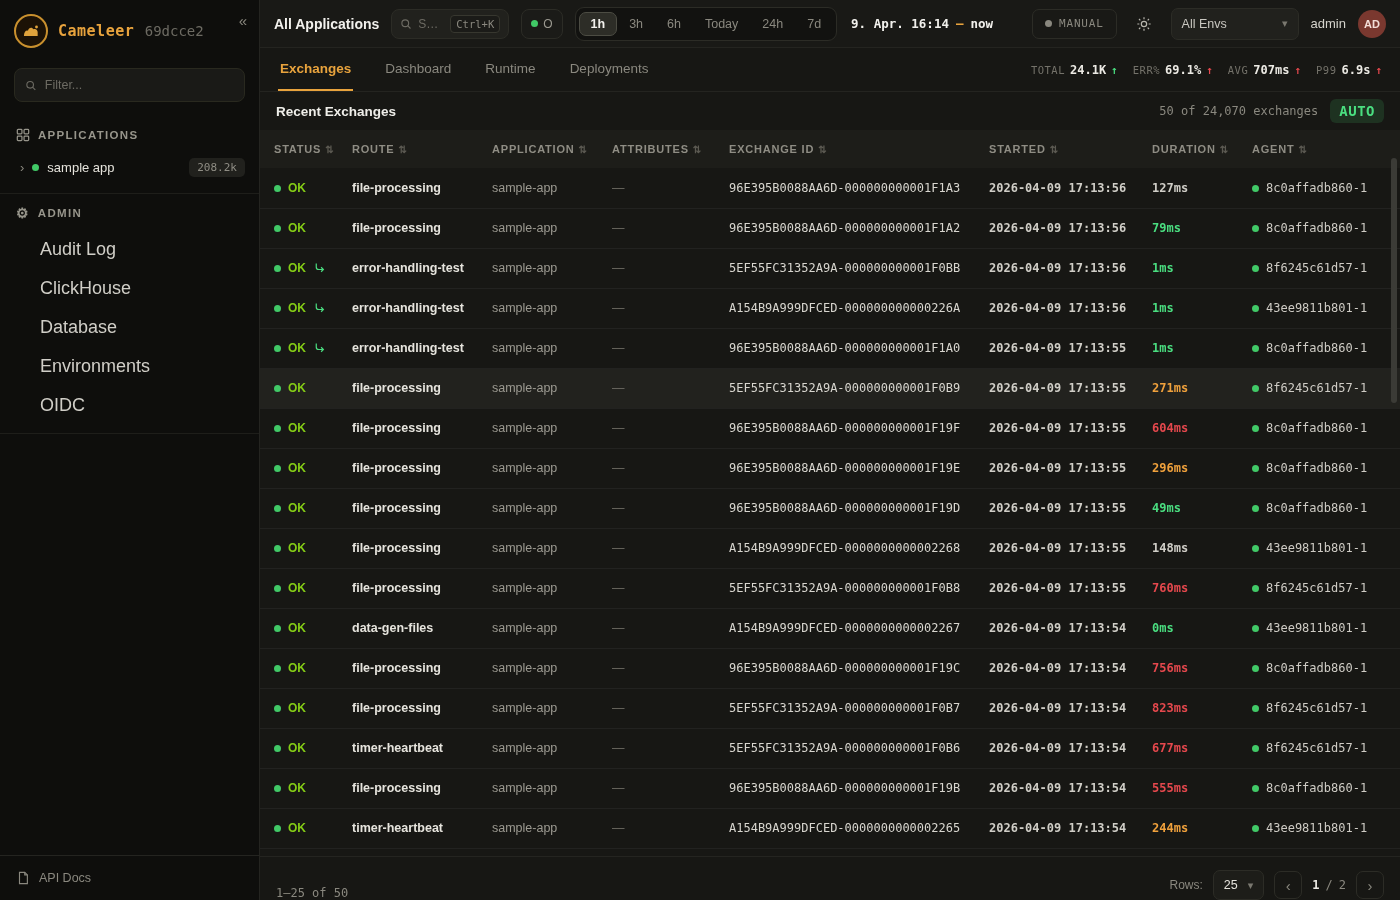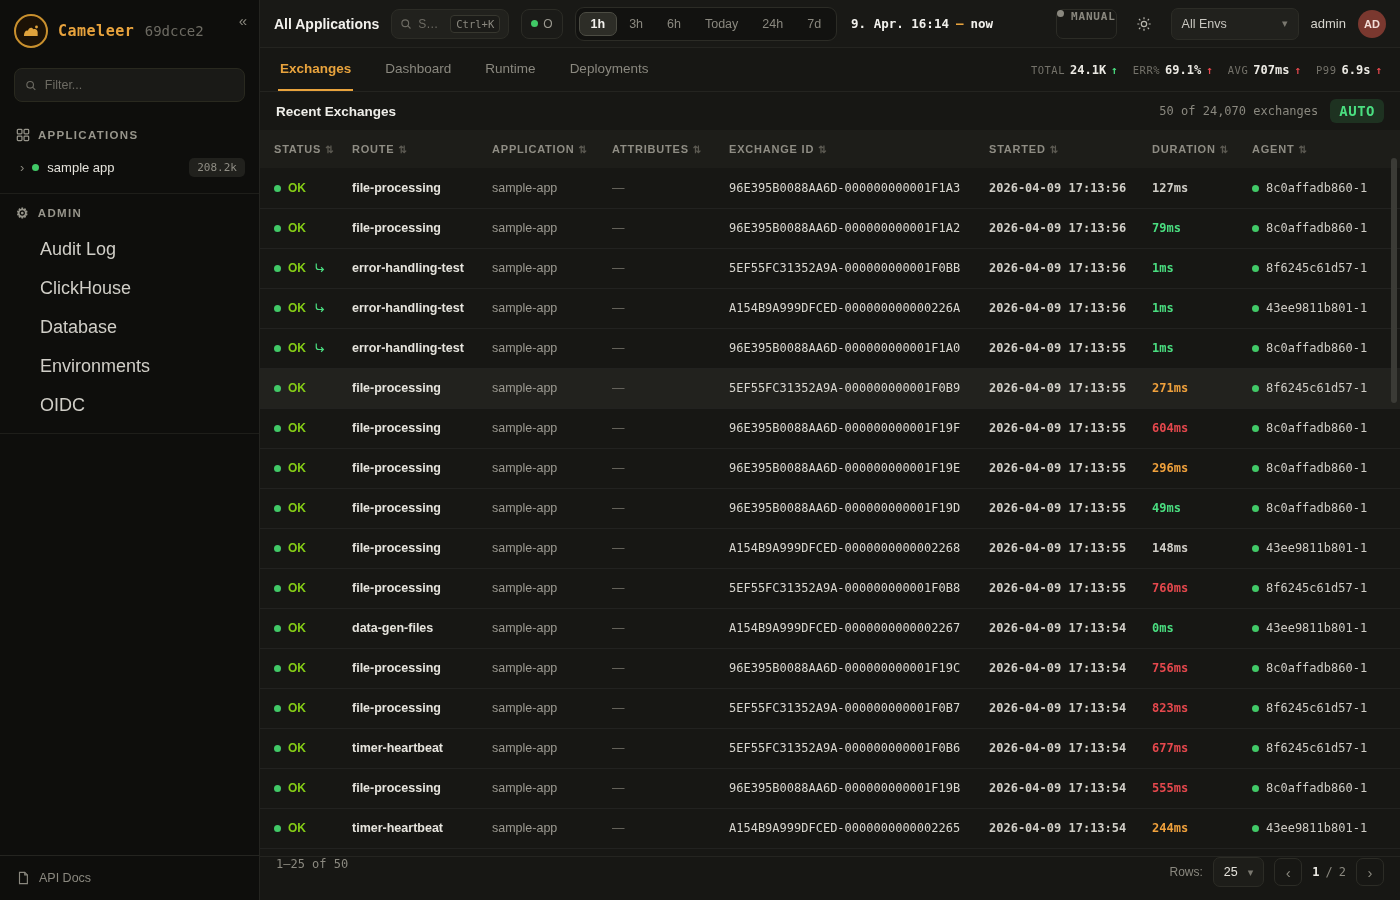--- a/index.html
+++ b/index.html
@@ -45,21 +45,21 @@
   .searchbox{display:flex;align-items:center;gap:6px;background:#21211d;border:1px solid #2c2c26;border-radius:8px;height:30px;padding:0 8px}
   .searchbox input{width:26px;background:transparent;border:0;outline:0;color:#bcbab2;font-size:12px}
   .searchbox input::placeholder{color:#6d6b63}
   kbd{font:10.5px "DejaVu Sans Mono",monospace;color:var(--dim);border:1px solid #37372f;border-radius:4px;padding:2px 5px;background:#1b1b18}
   .online-pill{display:flex;align-items:center;gap:5px;border:1px solid #2c2c26;background:#1b1b18;border-radius:8px;height:30px;padding:0 9px;color:#9b9990;font-size:12px}
   .segmented{display:flex;align-items:center;background:#121210;border:1px solid #2c2c26;border-radius:9px;padding:3px;height:34px}
   .seg{color:var(--dim);font-size:12.5px;padding:4px 11px;border:1px solid transparent;border-radius:7px}
   .seg.active{background:#2d2d27;border-color:#4c4c43;color:#f2f1ed;font-weight:700}
   .daterange{display:flex;align-items:center;gap:7px;font-size:12.5px;font-weight:700;color:#f2f1ed;margin-left:2px;white-space:nowrap}
   .daterange .sep{color:var(--accent)}
-  .manual-btn{margin-left:auto;display:flex;gap:7px;border:1px solid #2c2c26;border-radius:7px;height:30px;padding:0 0;color:var(--dim);font-size:11px;font-weight:700;letter-spacing:.8px}
+  .manual-btn{margin-left:auto;display:flex;align-items:center;gap:7px;border:1px solid #2c2c26;border-radius:7px;height:30px;padding:0 12px;color:var(--dim);font-size:11px;font-weight:400;letter-spacing:.8px}
   .icon-btn{display:flex;align-items:center;justify-content:center;width:30px;height:30px;border-radius:7px}
   .env-select{display:flex;align-items:center;justify-content:space-between;background:#21211d;border:1px solid #2c2c26;border-radius:7px;height:32px;padding:0 10px;color:#c9c7c0;font-size:12.5px;min-width:128px}
   .chev-down{color:#7a786f;font-size:11px;margin-left:10px}
   .username{font-size:13px;color:#d5d3cc}
   .avatar{width:28px;height:28px;border-radius:50%;background:#7a382f;color:#f3ddd7;display:flex;align-items:center;justify-content:center;font-size:11px;font-weight:700}
 
   .tabsbar{height:44px;display:flex;align-items:stretch;padding:0 18px;border-bottom:1px solid var(--border);background:var(--bg)}
   .tab{display:flex;align-items:center;padding:0 2px;margin-right:30px;color:var(--dim);font-size:13.5px;border-bottom:2px solid transparent}
   .tab.active{color:var(--accent);border-bottom-color:var(--accent);font-weight:700}
   .stats{margin-left:auto;display:flex;align-items:center;gap:15px;font-family:"DejaVu Sans Mono",monospace}
@@ -89,21 +89,21 @@
   .cell-route{color:#e6e4dd;font-weight:600}
   .cell-app{color:#9c9a91}
   .cell-attrs{color:#6f6d65}
   .cell-id{font-size:12px;color:#d8d6cf}
   .cell-started{font-size:12px;color:#d0cec7;font-weight:600}
   .cell-duration{font-size:12px;font-weight:600}
   .dur-default{color:#d0cec7} .dur-green{color:var(--green)} .dur-amber{color:var(--amber)} .dur-red{color:var(--red)}
   .agent-id{font-size:12px;color:#cfccc5}
   .scroll-thumb{position:absolute;right:3px;top:28px;width:6px;height:245px;background:#3b3b36;border-radius:3px}
 
-  .table-footer{height:44px;display:flex;align-items:flex-start;padding:0 16px;border-top:1px solid var(--border);background:var(--bg)}
+  .table-footer{height:44px;display:flex;align-items:flex-end;padding:0 16px;border-top:1px solid var(--border);background:var(--bg)}
   .range-label{font-size:12px;color:var(--dim)}
   .footer-right{margin-left:auto;display:flex;align-items:center;gap:10px}
   .rows-label{font-size:12px;color:var(--dim)}
   .rows-select{display:flex;align-items:center;background:#1d1d19;border:1px solid #2c2c26;border-radius:7px;height:30px;padding:0 10px;color:#e4e2db;font-size:12.5px}
   .page-btn{width:28px;height:28px;display:flex;align-items:center;justify-content:center;border:1px solid #2c2c26;border-radius:7px;color:var(--dim);font-size:15px}
   .page-indicator{font-size:12px;color:var(--dim);display:inline-flex;gap:6px}
   .page-current{color:#eceae4;font-weight:700}
 </style>
 </head>
 <body>

